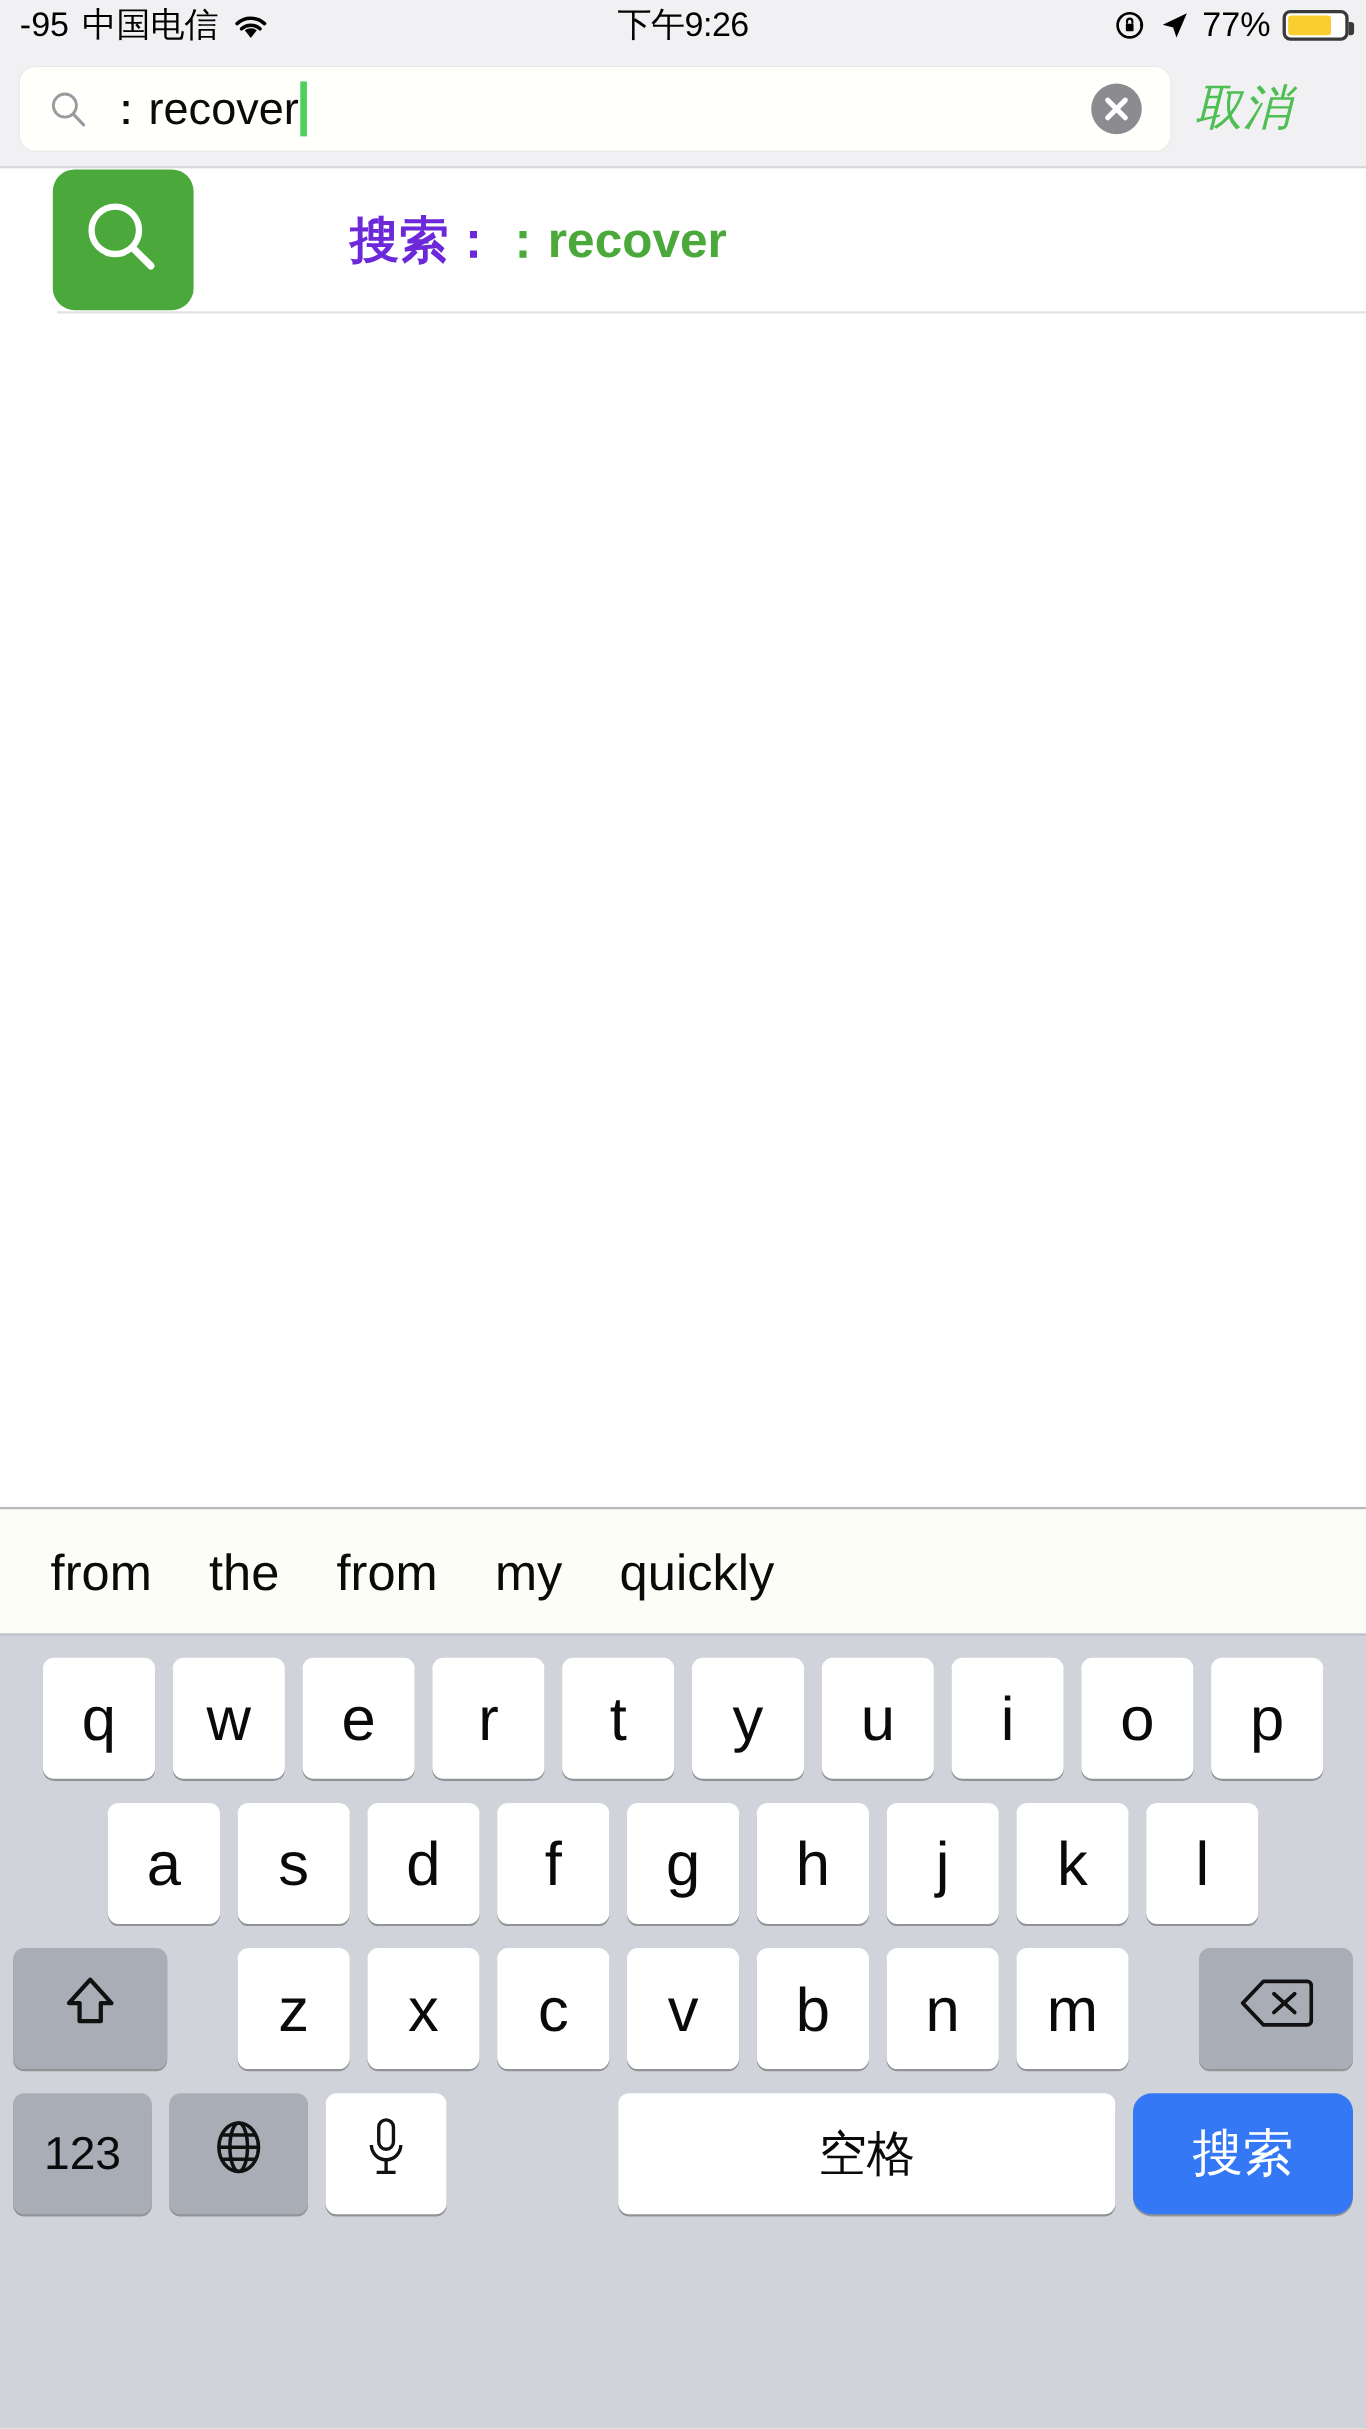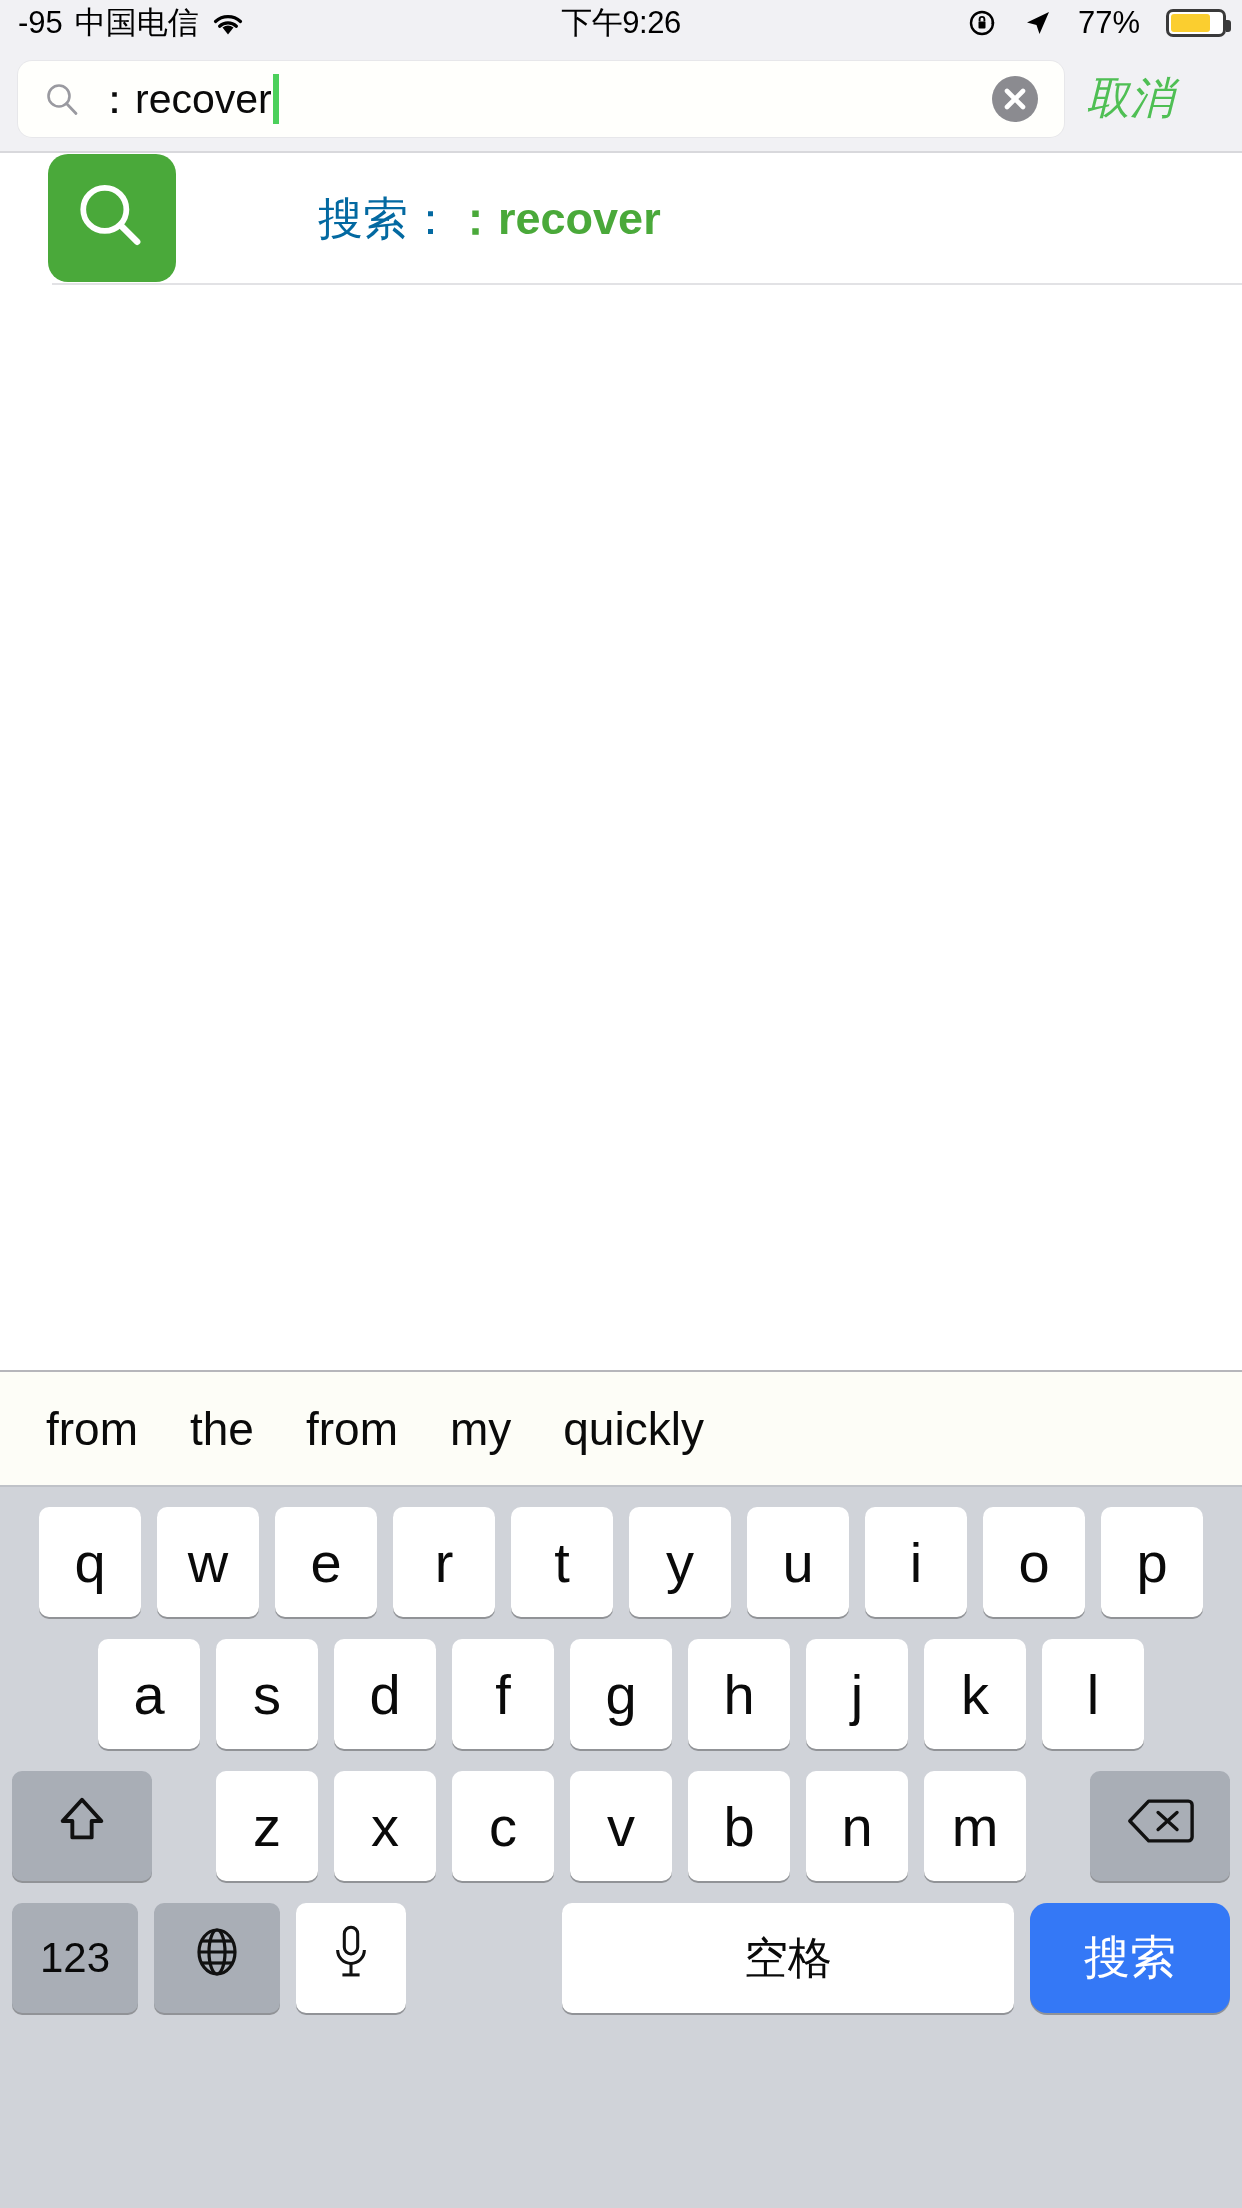--- a/index.html
+++ b/index.html
@@ -13,21 +13,21 @@
 
   
   #status-bar {
     position:absolute; left:0; top:0; width:1242px; height:46px;
     background:#f1f1f4;
     display:flex; align-items:center;
     font-size:31px; color:#000;
   }
   .sb-left { position:absolute; left:18px; display:flex; align-items:center; gap:12px; }
   .sb-center { position:absolute; left:0; width:1242px; text-align:center; font-weight:400; letter-spacing:-0.5px;}
-  .sb-right { position:absolute; right:16px; display:flex; align-items:center; gap:26px; }
+  .sb-right { position:absolute; right:16px; display:flex; align-items:center; gap:11px; }
   .sb-text { font-size:31px; line-height:46px; }
 
   .wifi-icon { display:inline-block; width:34px; height:26px; position:relative; }
   .rot-icon  { display:inline-block; width:30px; height:30px; }
   .loc-icon  { display:inline-block; width:28px; height:28px; }
 
   .battery {
     width:60px; height:28px; border:3px solid #3a3a3a; border-radius:7px;
     position:relative; padding:2px; background:#fff;
   }
@@ -80,21 +80,21 @@
     display:flex; align-items:center;
     height:130px; padding-left:48px;
   }
   #result-icon {
     width:128px; height:128px; border-radius:20px; background:#4aa93a;
     display:flex; align-items:center; justify-content:center; flex:none;
   }
   #result-label {
     margin-left:42px; font-size:45px; white-space:pre; line-height:1;
   }
-  .lbl-prefix { color:#0369a1; font-weight:400; }
+  .lbl-prefix { color:#6d28d9; font-weight:700; }
   .lbl-query  { color:#4aa93a; font-weight:700; }
   #result-divider {
     margin-left:52px; width:1190px; height:2px; background:#e2e2e5;
   }
 
   
   #prediction-bar {
     position:absolute; left:0; top:1370px; width:1242px; height:115px;
     background:#fdfdf7; border-top:2px solid #b6b6bb;
     display:flex; align-items:center;

